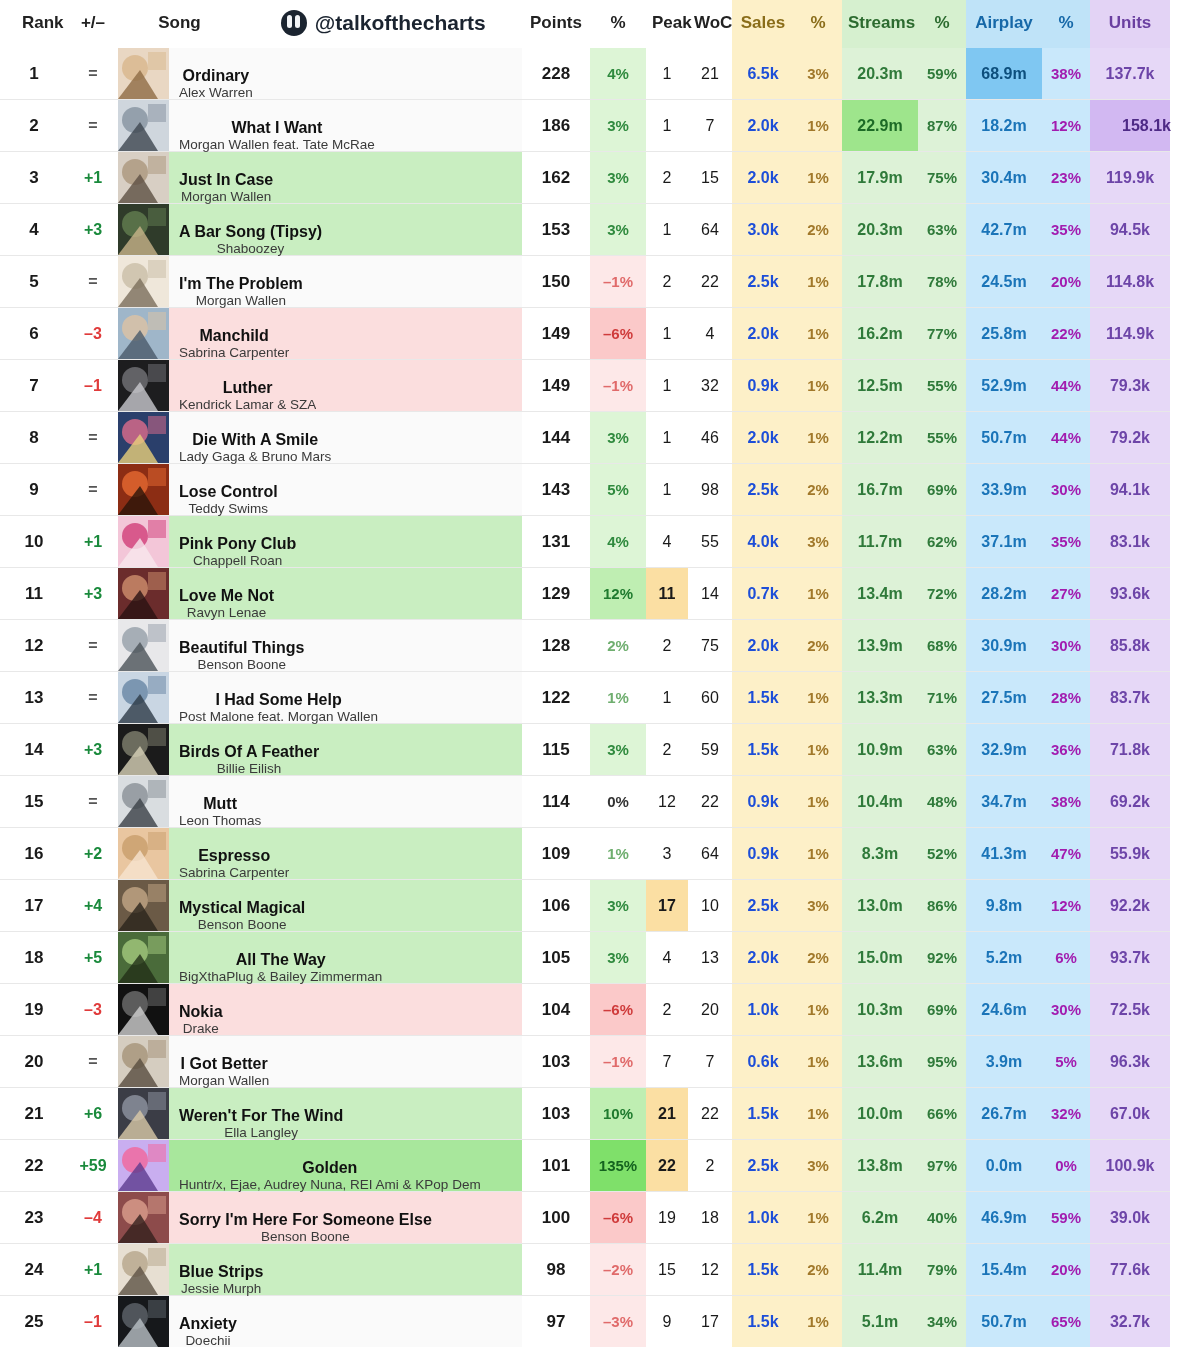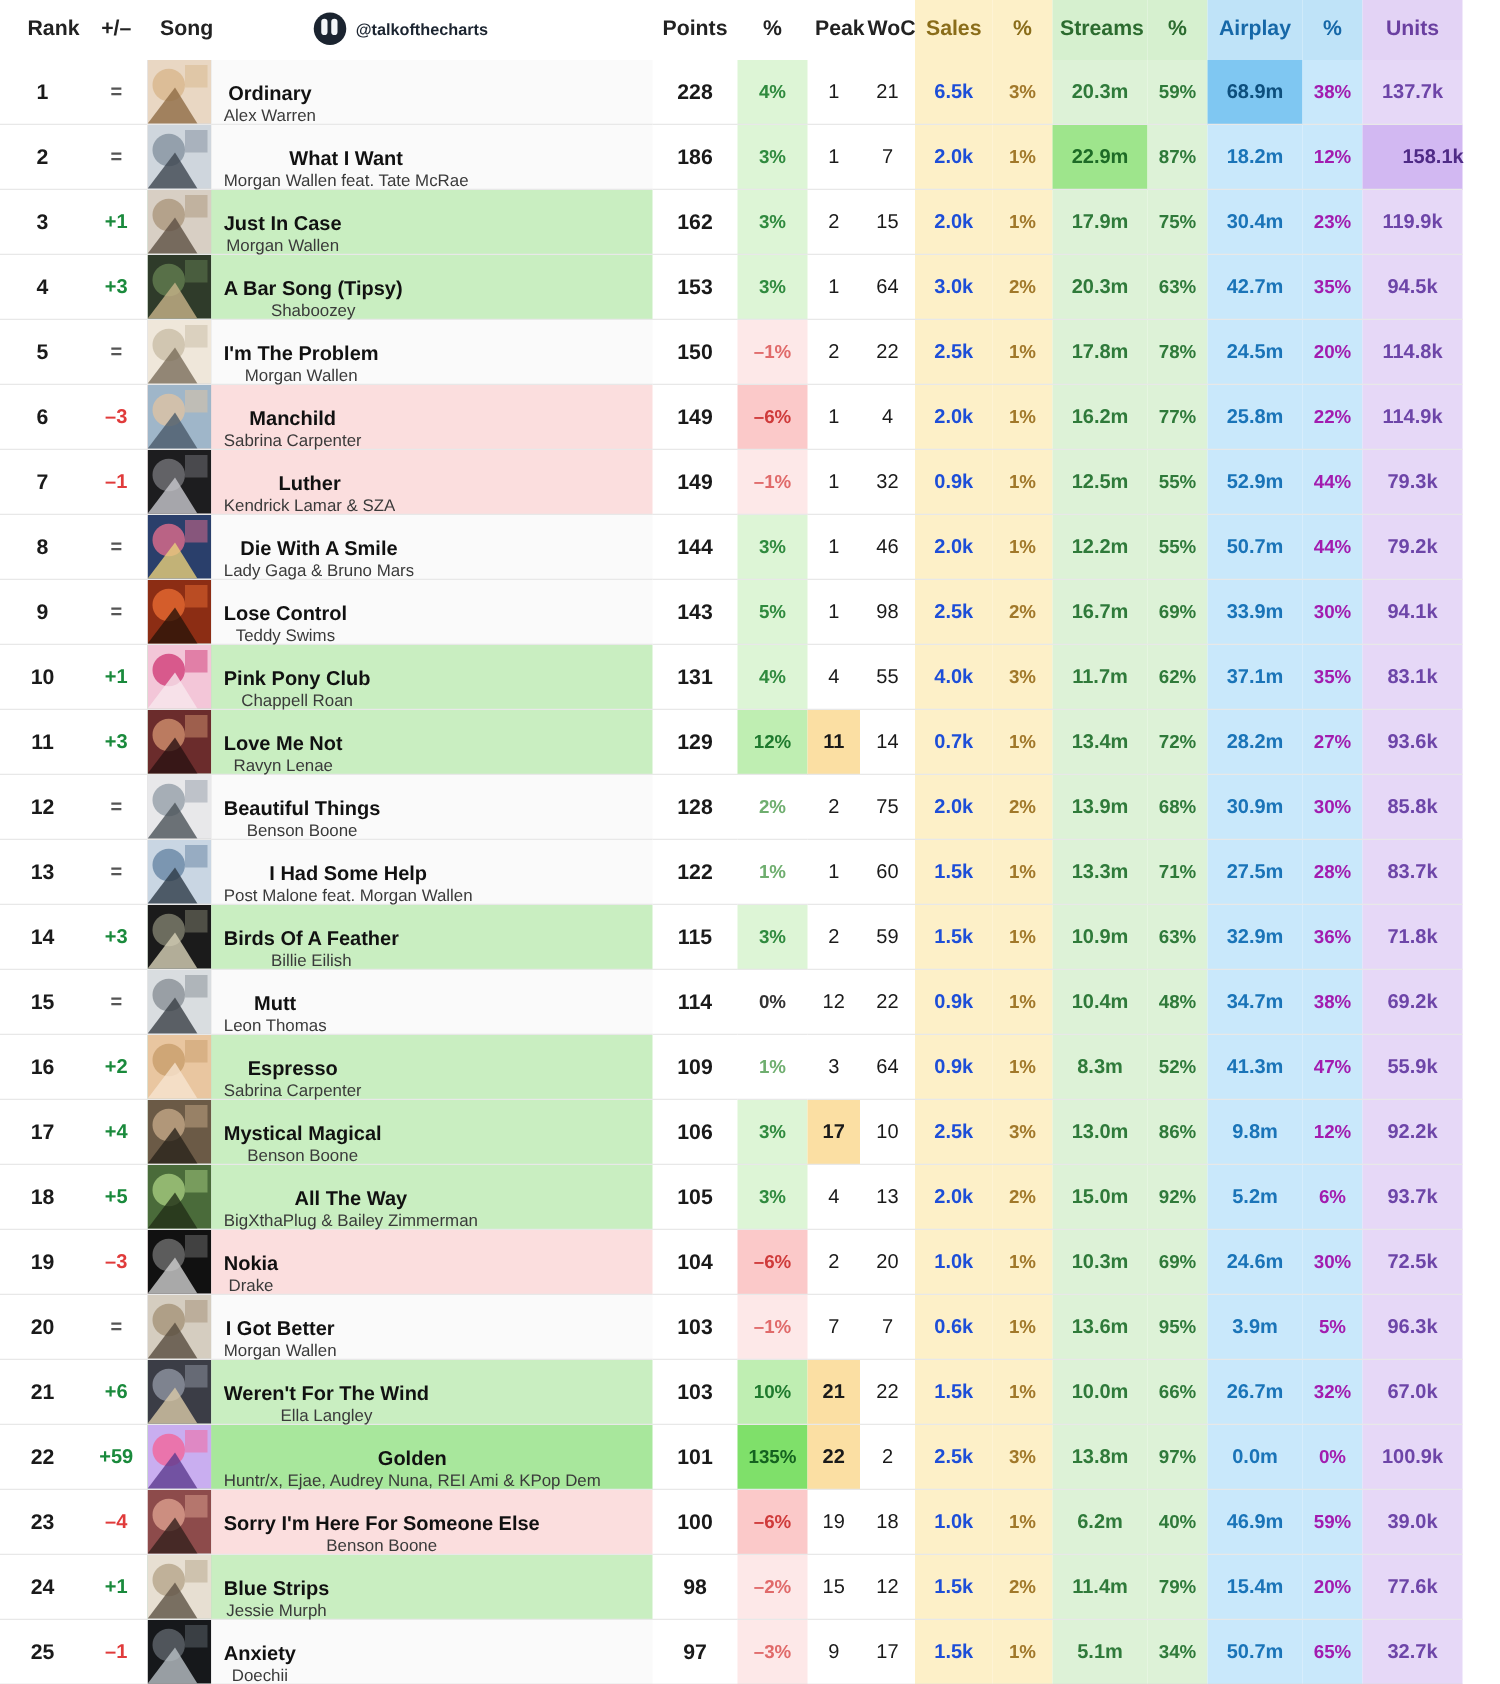--- a/index.html
+++ b/index.html
@@ -65,21 +65,21 @@
   .brand-logo::before {
     content: ""; position: absolute; left: 6px; top: 5px;
     width: 5px; height: 13px; border-radius: 3px;
     background: #f2f4f7;
   }
   .brand-logo::after {
     content: ""; position: absolute; left: 14px; top: 5px;
     width: 5px; height: 13px; border-radius: 3px;
     background: #f2f4f7;
   }
-  .brand-handle { font-size: 13px; font-weight: bold; color: #1b2430; }
+  .brand-handle { font-size: 21px; font-weight: bold; color: #1b2430; }
 
   
   tbody td {
     font-size: 16px;
     padding: 0;
     text-align: center;
     vertical-align: middle;
     height: 51px;
     border-bottom: 1px solid #e8e8e8;
     color: #1a1a1a;
@@ -161,21 +161,21 @@
         <col class="c-stpct">
       <col class="c-air">
         <col class="c-apct">
       <col class="c-units">
     </colgroup>
     <thead>
       <tr>
         <th class="h-rank">Rank</th>
         <th>+/–</th>
         <th class="h-song">
-          <div style="display:flex;align-items:center;gap:80px;">
+          <div style="display:flex;align-items:center;gap:80px;justify-content:center;">
             <span>Song</span>
             <span class="brand">
               <span class="brand-logo"></span>
               <span class="brand-handle">@talkofthecharts</span>
             </span>
           </div>
         </th>
         <th>Points</th>
         <th>%</th>
         <th>Peak</th>

